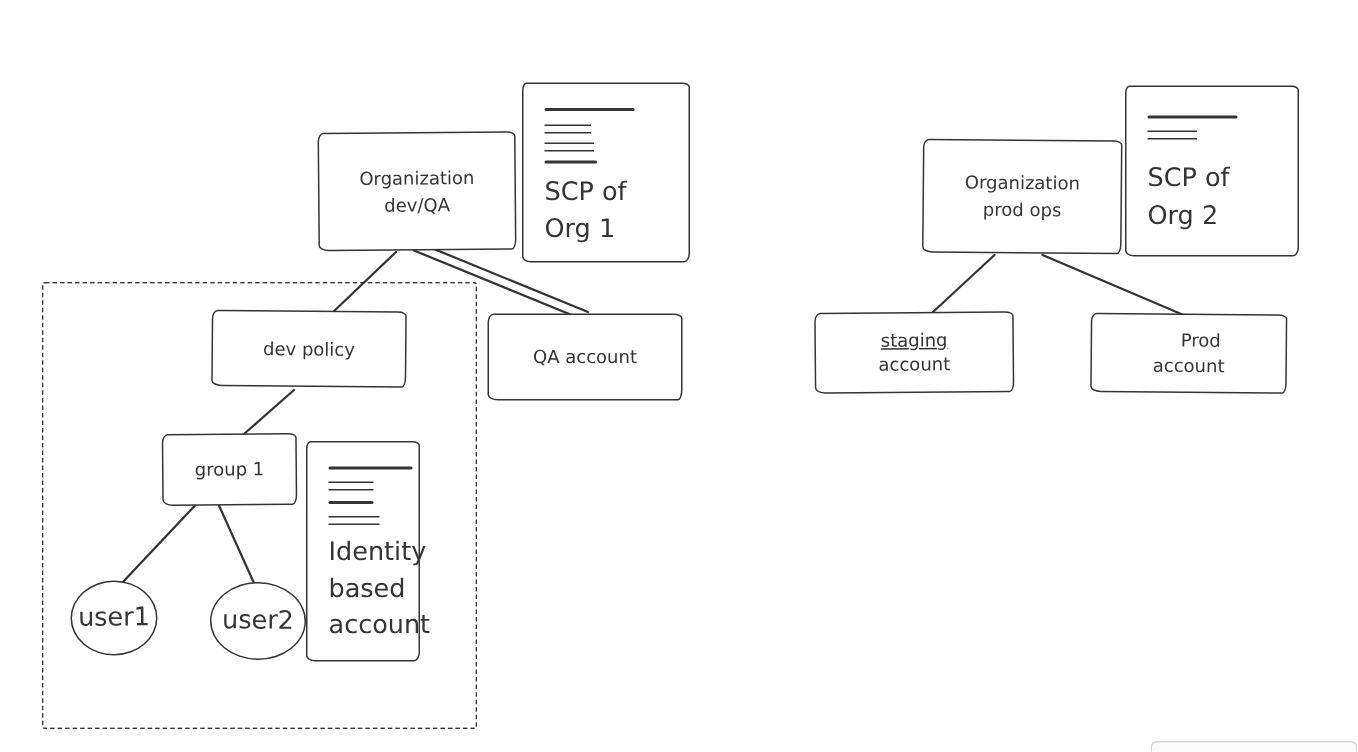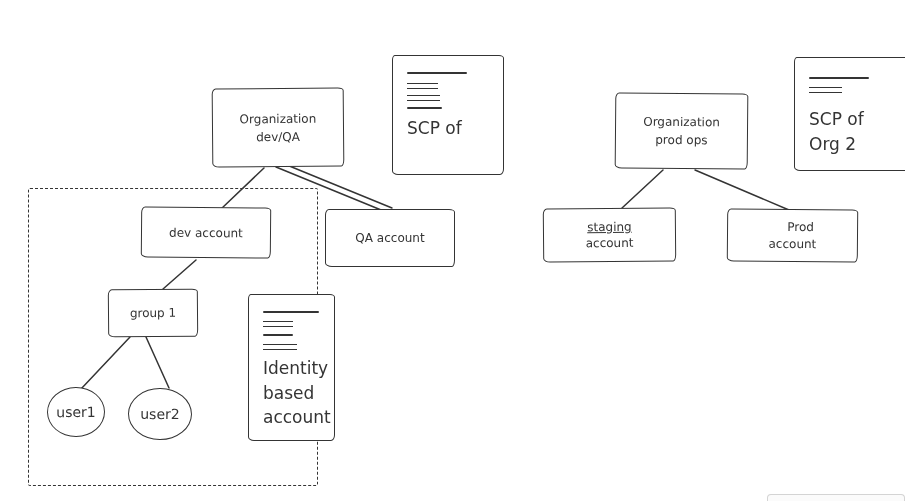--- a/index.html
+++ b/index.html
@@ -43,21 +43,20 @@
     white-space: nowrap;
   }
   .doc {
     position: absolute;
     box-sizing: border-box;
     border: 1.7px solid #343434;
     background: #ffffff;
     border-radius: 3px 5px 4px 6px / 5px 3px 6px 4px;
     padding: 16px 8px 8px 14px;
     text-align: left;
-    margin-left: 44px;
   }
   .doc .doc-text {
     font-size: 17px;
     line-height: 1.45;
     white-space: nowrap;
   }
   .dl {
     height: 2px;
     background: #343434;
     border-radius: 1px;
@@ -79,21 +78,21 @@
     position: absolute;
     box-sizing: border-box;
     border: 1.7px solid #343434;
     border-radius: 50%;
     background: #ffffff;
     display: flex;
     align-items: center;
     justify-content: center;
   }
   .ellipse .lbl {
-    font-size: 14px;
+    font-size: 17px;
     white-space: nowrap;
   }
   .tilt-l { transform: rotate(-0.5deg); }
   .tilt-r { transform: rotate(0.5deg); }
   .scrollbar-x {
     position: absolute;
     left: 767px; top: 494px;
     width: 138px; height: 8px;
     box-sizing: border-box;
     background: #fbfbfb;
@@ -126,49 +125,50 @@
     <span class="lbl">Organization</span>
     <span class="lbl">dev/QA</span>
   </div>
 
   <div class="doc" style="left:348px; top:55px; width:112px; height:120px;">
     <div class="dl" style="width:60px; margin-bottom:9px;"></div>
     <div class="dl2" style="width:31px; margin-bottom:6px;"></div>
     <div class="dl2" style="width:33px; margin-bottom:6px;"></div>
     <div class="dl" style="width:35px; margin-bottom:7px;"></div>
     <div class="doc-text">SCP of</div>
+    <div class="doc-text">Org 1</div>
   </div>
 
   <div class="shape tilt-r" style="left:141px; top:207px; width:130px; height:51px;">
-    <span class="lbl">dev account</span>
+    <span class="lbl">dev policy</span>
   </div>
 
   <div class="shape" style="left:325px; top:209px; width:130px; height:58px;">
     <span class="lbl">QA account</span>
   </div>
 
   <div class="shape tilt-l" style="left:108px; top:289px; width:90px; height:48px;text-align:center;">
     <span class="lbl">group 1</span>
   </div>
 
-  <div class="doc" style="left:204px; top:294px; width:87px; height:147px;">
+  <div class="doc" style="left:204px; top:294px; width:76px; height:147px;">
     <div class="dl" style="width:56px; margin-bottom:8px;"></div>
     <div class="dl2" style="width:30px; margin-bottom:7px;"></div>
     <div class="dl" style="width:30px; margin-bottom:8px;"></div>
     <div class="dl2" style="width:34px; margin-bottom:6px;"></div>
     <div class="doc-text">Identity</div>
     <div class="doc-text">based</div>
     <div class="doc-text">account</div>
   </div>
 
   <div class="ellipse tilt-l" style="left:47px; top:387px; width:58px; height:50px;">
     <span class="lbl">user1</span>
   </div>
 
-  <div class="ellipse tilt-r" style="left:128px; top:388px; width:64px; height:52px;">
+  <div class="ellipse tilt-r" style="left:140px; top:388px; width:64px; height:52px;">
     <span class="lbl">user2</span>
   </div>
 
   <div class="shape tilt-r" style="left:615px; top:93px; width:133px; height:76px;">
     <span class="lbl">Organization</span>
     <span class="lbl">prod ops</span>
   </div>
 
   <div class="doc" style="left:750px; top:57px; width:116px; height:114px; padding-top:19px;">
     <div class="dl" style="width:60px; margin-bottom:8px;"></div>

